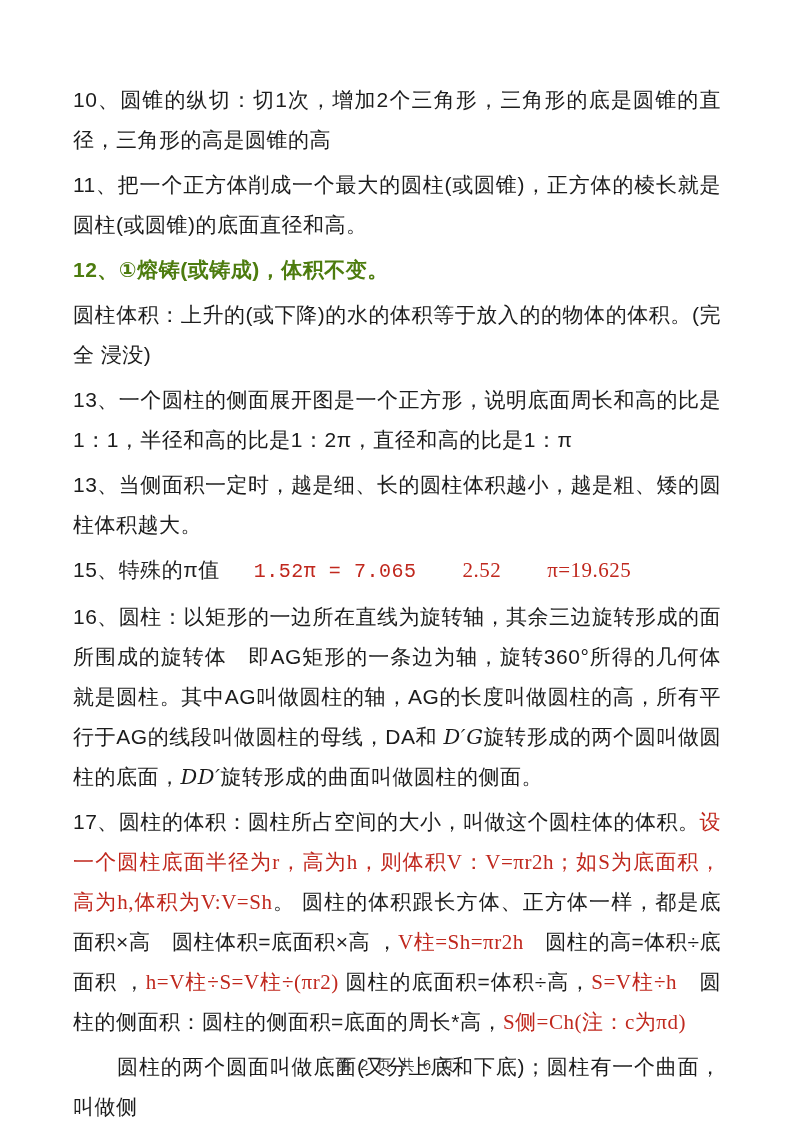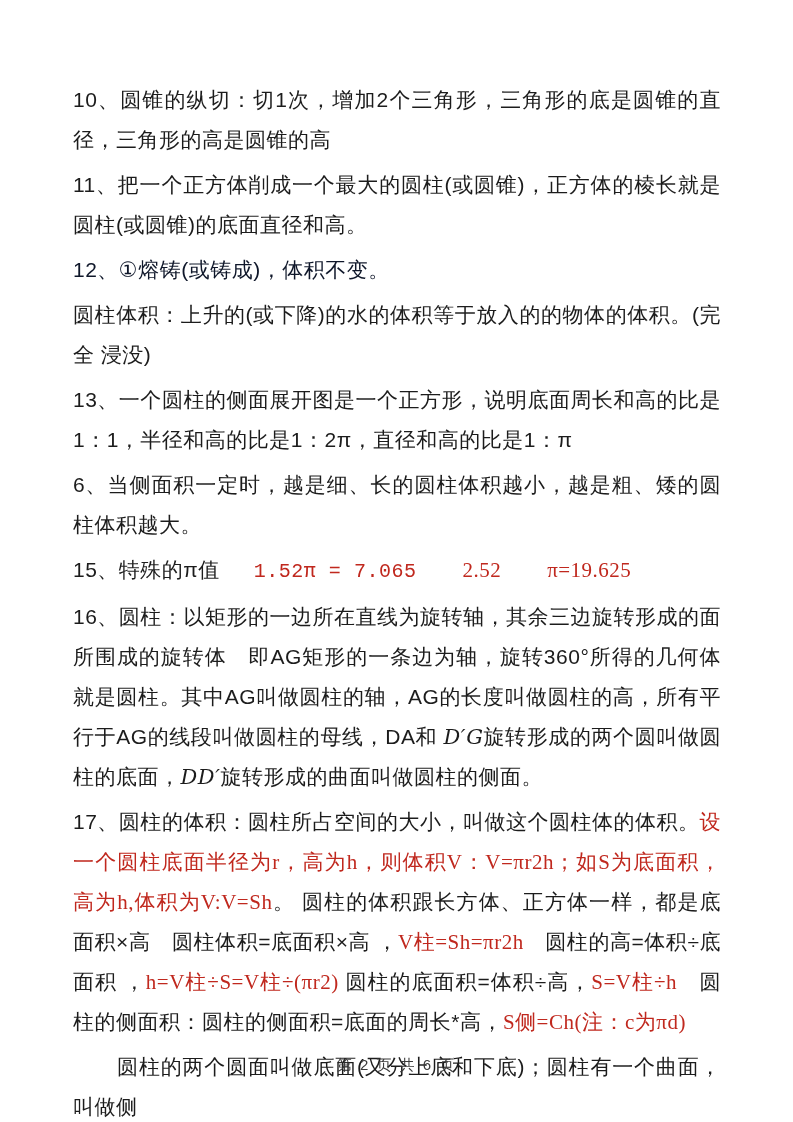--- a/index.html
+++ b/index.html
@@ -13,21 +13,21 @@
     color:#1c1c1c;
     font-size:21px;
     overflow:hidden;
   }
   .para{
     margin:0 0 5px 0;
     line-height:40px;
     text-align:justify;
     letter-spacing:0.5px;
   }
-  .purple{color:#0f172a;}
+  .purple{color:#4d7c0f;font-weight:bold;}
   .red{color:#c0281e;font-family:Liberation Serif, serif;}
   .math-serif{
     font-family:"DejaVu Serif","Liberation Serif",serif;
     font-style:italic;
   }
   .pi-formula{
     font-family:Liberation Mono, monospace;
     font-size:20px;
   }
   .gap-lg{margin-left:34px;}
@@ -59,21 +59,21 @@
   <p class="para">10、圆锥的纵切：切1次，增加2个三角形，三角形的底是圆锥的直径，三角形的高是圆锥的高</p>
 
   <p class="para">11、把一个正方体削成一个最大的圆柱(或圆锥)，正方体的棱长就是圆柱(或圆锥)的底面直径和高。</p>
 
   <p class="para purple">12、①熔铸(或铸成)，体积不变。</p>
 
   <p class="para">圆柱体积：上升的(或下降)的水的体积等于放入的的物体的体积。(完全 浸没)</p>
 
   <p class="para">13、一个圆柱的侧面展开图是一个正方形，说明底面周长和高的比是1：1，半径和高的比是1：2π，直径和高的比是1：π</p>
 
-  <p class="para">6、当侧面积一定时，越是细、长的圆柱体积越小，越是粗、矮的圆柱体积越大。</p>
+  <p class="para">13、当侧面积一定时，越是细、长的圆柱体积越小，越是粗、矮的圆柱体积越大。</p>
 
   <p class="para">
     <span>15、特殊的π值</span><span class="red pi-formula gap-lg">1.52π = 7.065</span><span class="red gap-xl">2.52</span><span class="red gap-xl">π=19.625</span>
   </p>
 
   <p class="para">
     <span>16、圆柱：以矩形的一边所在直线为旋转轴，其余三边旋转形成的面所围成的旋转体　即AG矩形的一条边为轴，旋转360°所得的几何体就是圆柱。其中AG叫做圆柱的轴，AG的长度叫做圆柱的高，所有平行于AG的线段叫做圆柱的母线，DA和 </span><span class="math-serif">D′G</span><span>旋转形成的两个圆叫做圆柱的底面，</span><span class="math-serif">DD′</span><span>旋转形成的曲面叫做圆柱的侧面。</span>
   </p>
 
   <p class="para">

